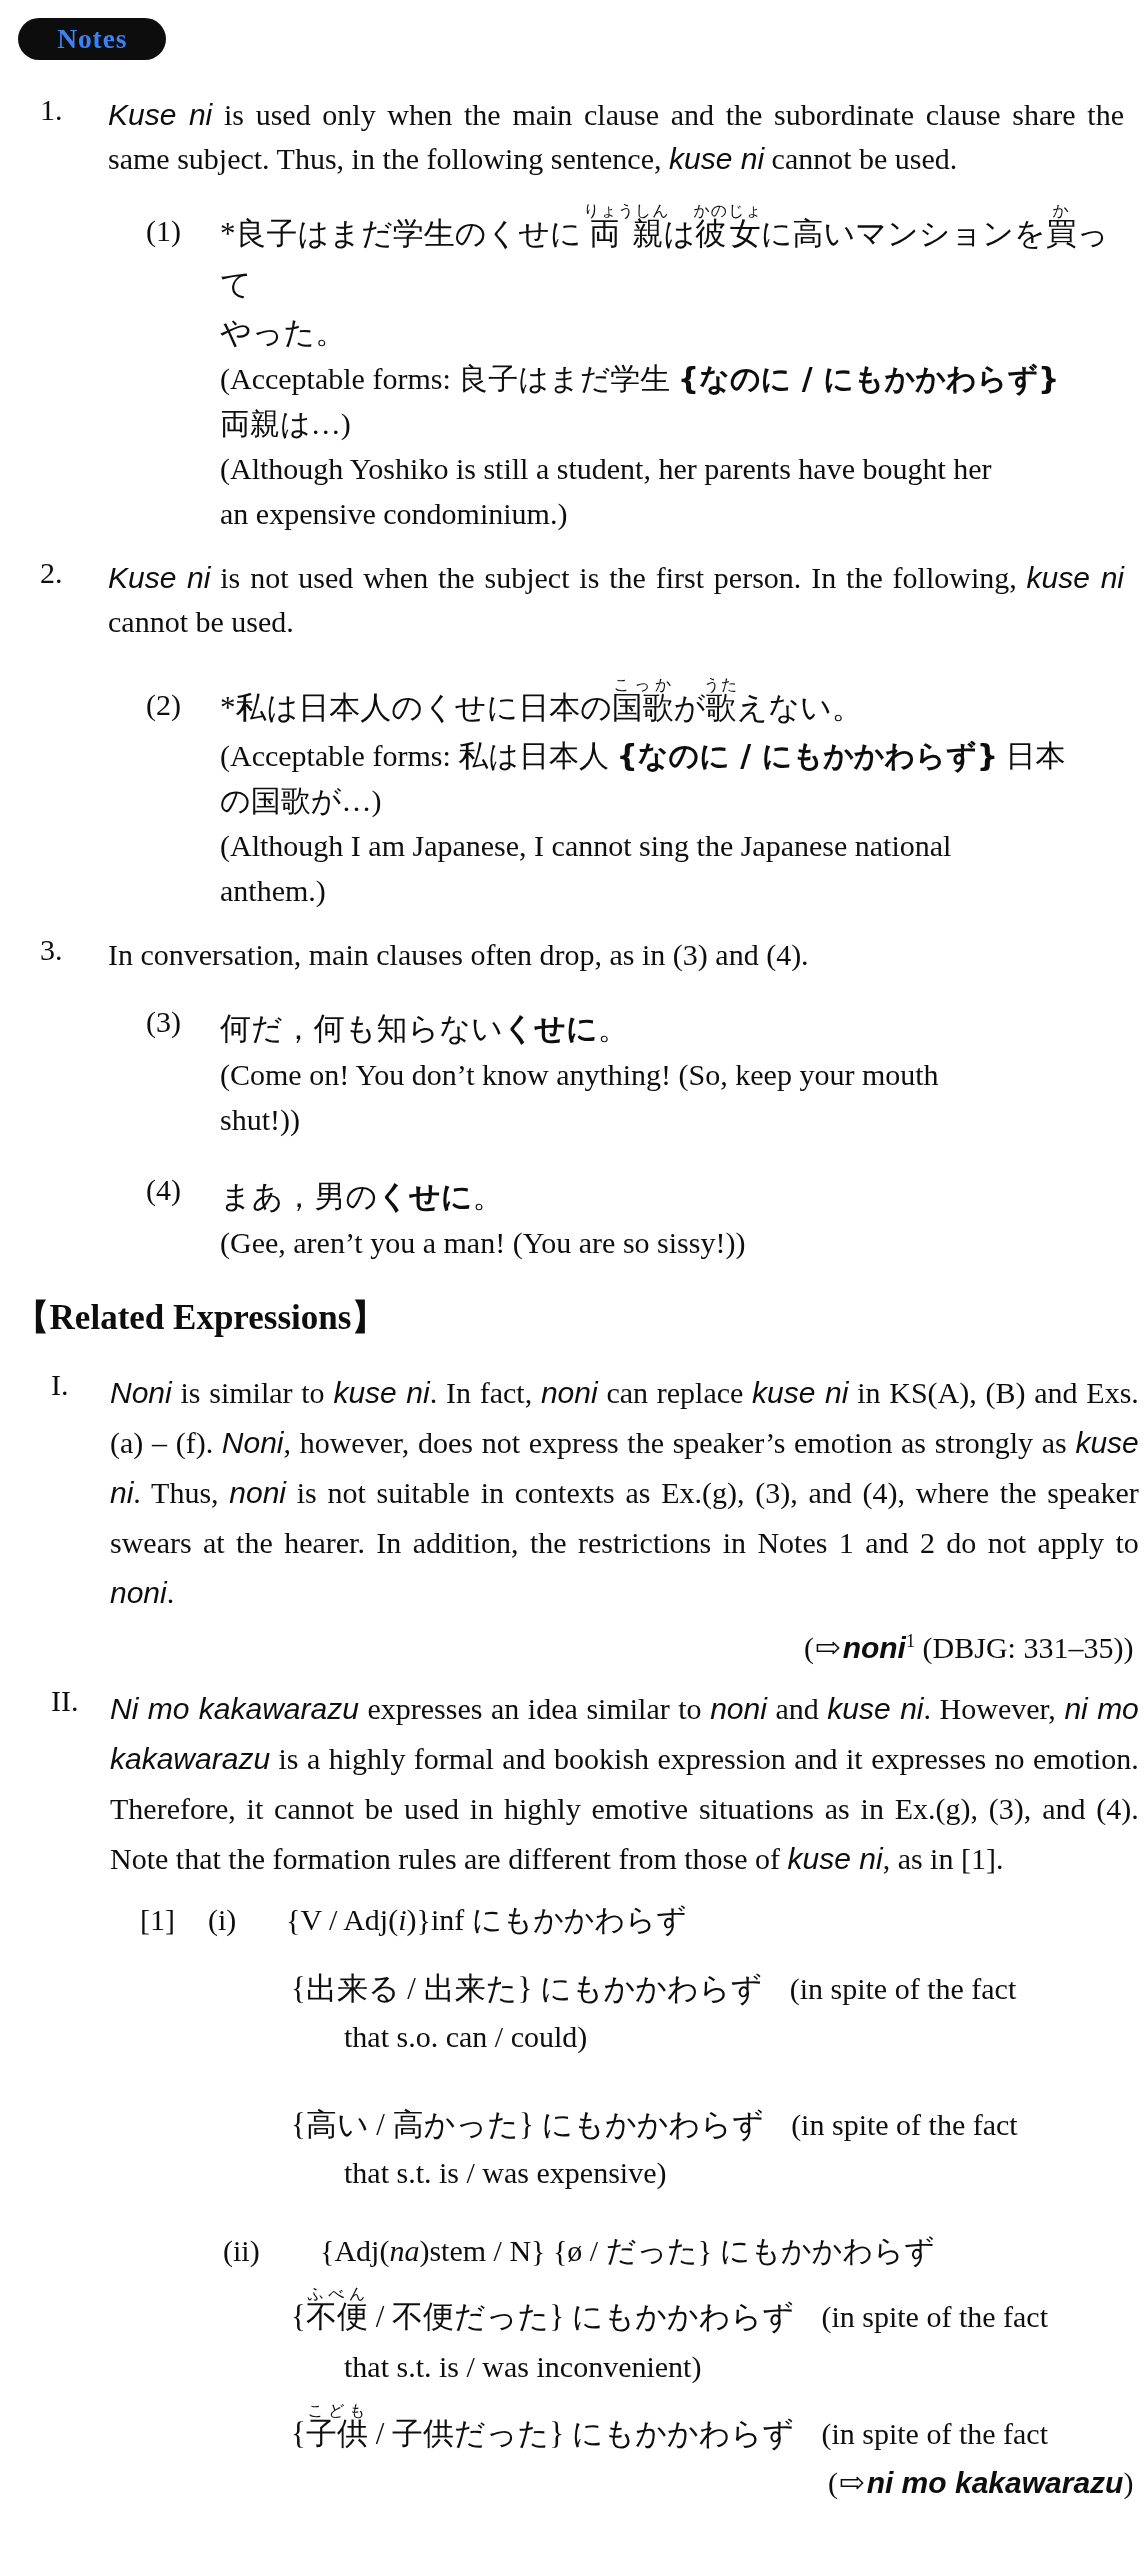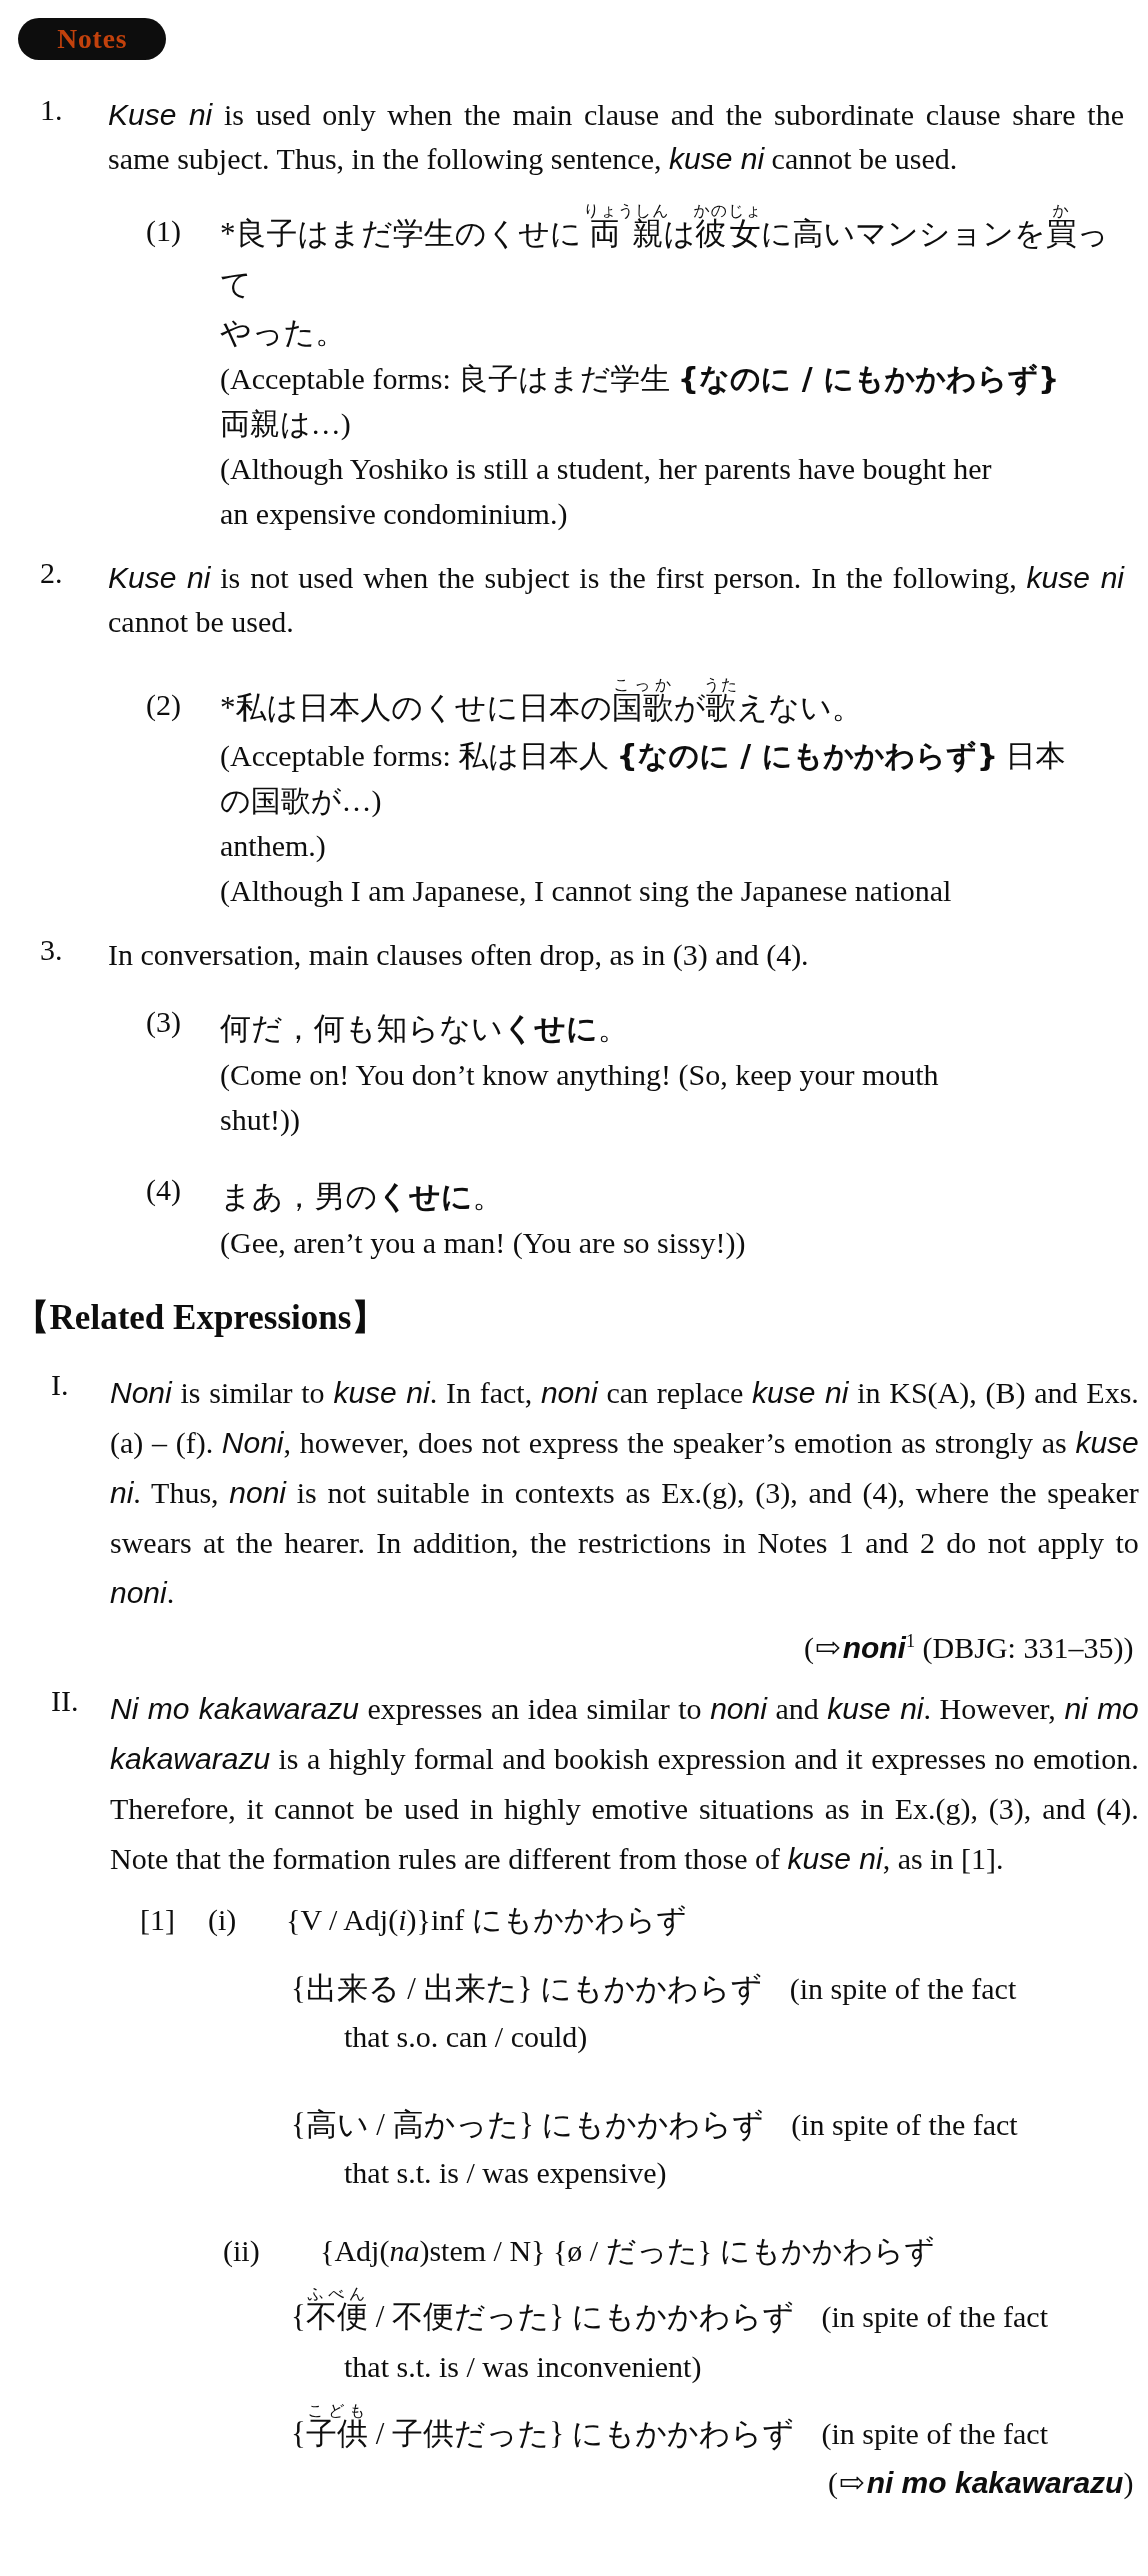--- a/index.html
+++ b/index.html
@@ -17,21 +17,21 @@
 
   
   .badge {
     margin:0 0 33px 18.3px;
     width:148px; height:42px;
     background:#0d0d0d;
     border-radius:21px;
     display:flex; align-items:center; justify-content:center;
   }
   .badge span {
-    color:#c2410c; font-weight:700; font-size:27.5px;
+    color:#3b82f6; font-weight:700; font-size:27.5px;
     letter-spacing:0.9px;
   }
 
   
   .note { position:relative; padding-left:108px; padding-right:24px; }
   .nnum { position:absolute; left:40px; top:0; width:31px; }
   .nbody { margin:0; text-align:justify; line-height:44px; }
 
   
   .ex { position:relative; padding-left:220px; padding-right:9.2px; }
@@ -100,22 +100,22 @@
     <span class="nnum">2.</span>
     <p class="nbody"><span class="rj">Kuse ni</span><span> is not used when the subject is the first person. In the following, </span><span class="rj">kuse ni</span><span> cannot be used.</span></p>
   </div>
 
   <div class="ex rubyfirst" style="margin-bottom:20px">
     <span class="exnum">(2)</span>
     <div>
       <div class="jp jpruby"><span>*私は日本人のくせに日本の</span><ruby><span>国歌</span><rt>こっか</rt></ruby><span>が</span><ruby><span>歌</span><rt>うた</rt></ruby><span>えない。</span></div>
       <div class="acc"><span>(Acceptable forms: 私は日本人 </span><span class="jpb">{なのに / にもかかわらず}</span><span> 日本</span></div>
       <div class="acc">の国歌が…)</div>
+      <div class="en">(Although I am Japanese, I cannot sing the Japanese national</div>
       <div class="en">anthem.)</div>
-      <div class="en">(Although I am Japanese, I cannot sing the Japanese national</div>
     </div>
   </div>
 
   <div class="note" style="margin-bottom:27.5px">
     <span class="nnum">3.</span>
     <p class="nbody"><span>In conversation, main clauses often drop, as in (3) and (4).</span></p>
   </div>
 
   <div class="ex" style="margin-bottom:31px">
     <span class="exnum">(3)</span>

